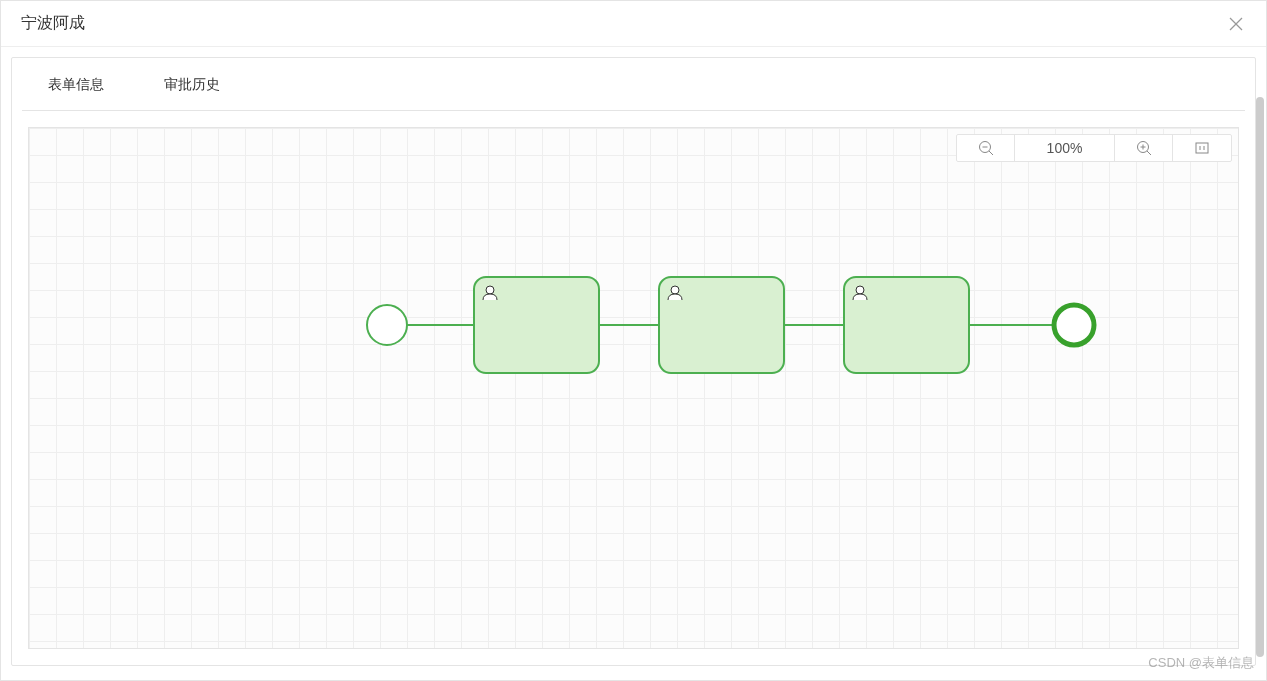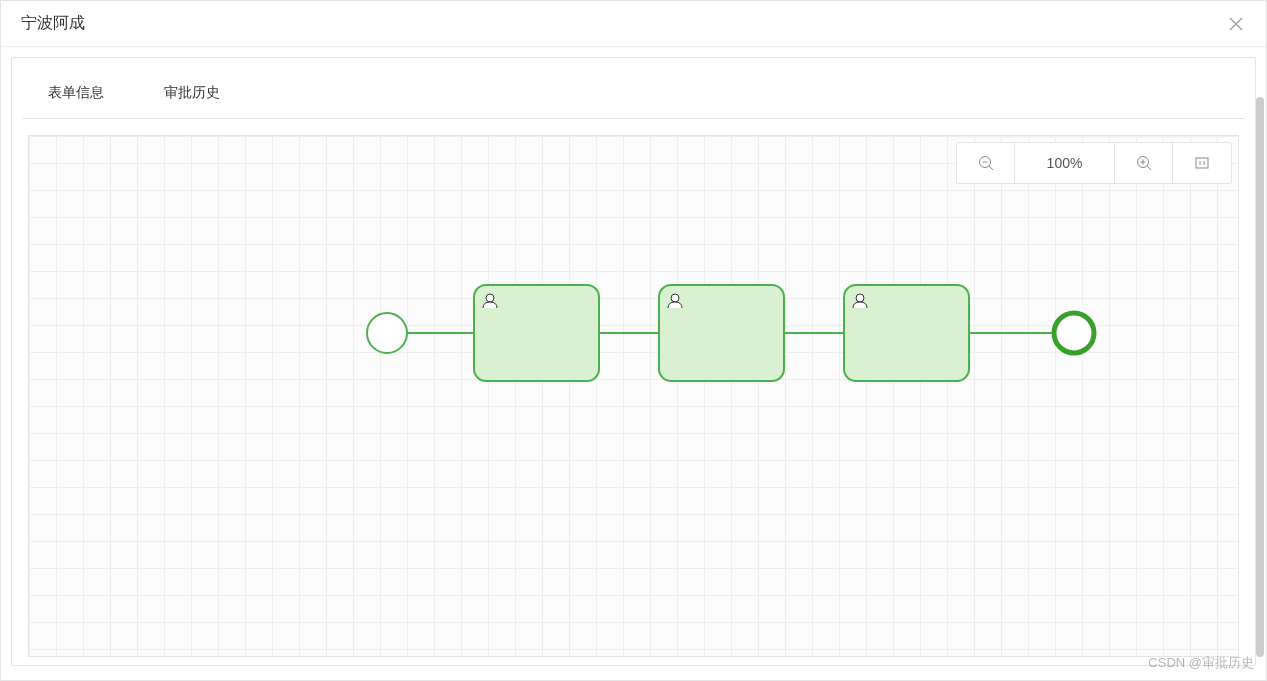--- a/index.html
+++ b/index.html
@@ -50,21 +50,21 @@
       border: 1px solid #e4e4e4;
       border-radius: 2px;
       height: 100%;
       position: relative;
       overflow: hidden;
     }
     .tabs {
       display: flex;
       border-bottom: 1px solid #e4e4e4;
       padding: 0 8px;
-      margin: 12px 10px;
+      margin: 4px 10px;
     }
     .tab {
       padding: 14px 18px;
       cursor: pointer;
       color: #333;
       font-size: 14px;
       border-bottom: 2px solid transparent;
       margin-right: 24px;
     }
     .tab.active {
@@ -85,21 +85,21 @@
       overflow: hidden;
     }
     .zoom-controls {
       position: absolute;
       top: 6px;
       right: 6px;
       display: flex;
       border: 1px solid #e4e4e4;
       border-radius: 2px;
       background: #fff;
-      height: 42px;
+      height: 28px;
       align-items: stretch;
     }
     .zoom-btn {
       width: 58px;
       display: flex;
       align-items: center;
       justify-content: center;
       cursor: pointer;
       color: #666;
       border-right: 1px solid #e4e4e4;
@@ -221,14 +221,14 @@
             </g>
           </g>
 
           <circle cx="1045" cy="197" r="20" fill="#fff" stroke="#38a12c" stroke-width="5"></circle>
         </svg>
       </div>
     </div>
     <div class="scrollbar"></div>
   </div>
 
-  <div class="watermark">CSDN @审批历史</div>
+  <div class="watermark">CSDN @表单信息</div>
 </div>
 
 </body></html>

